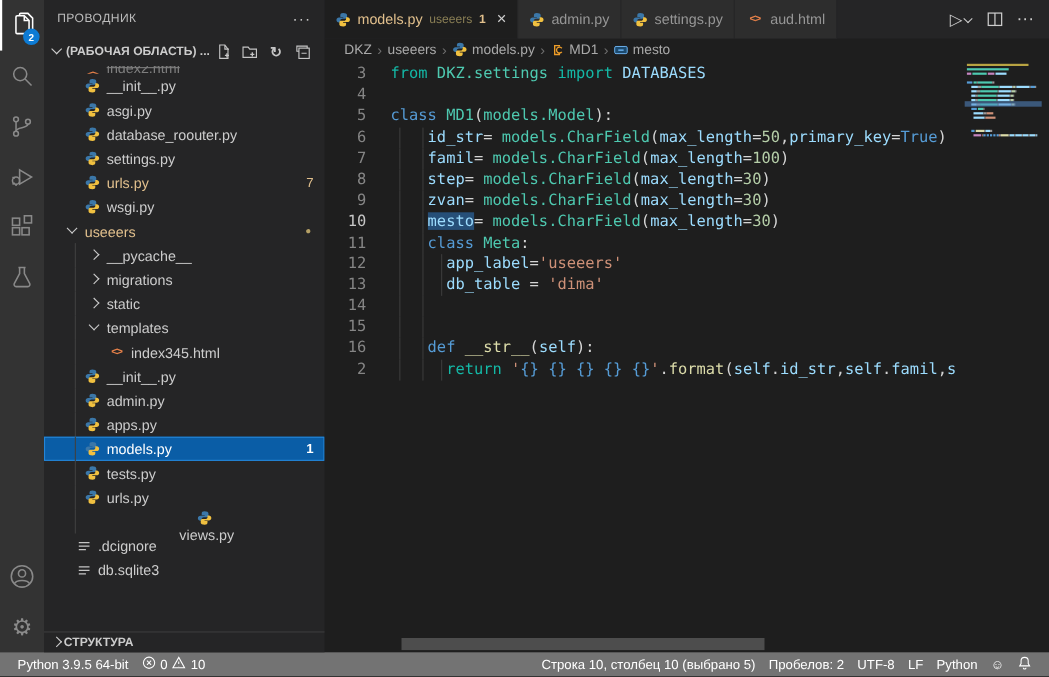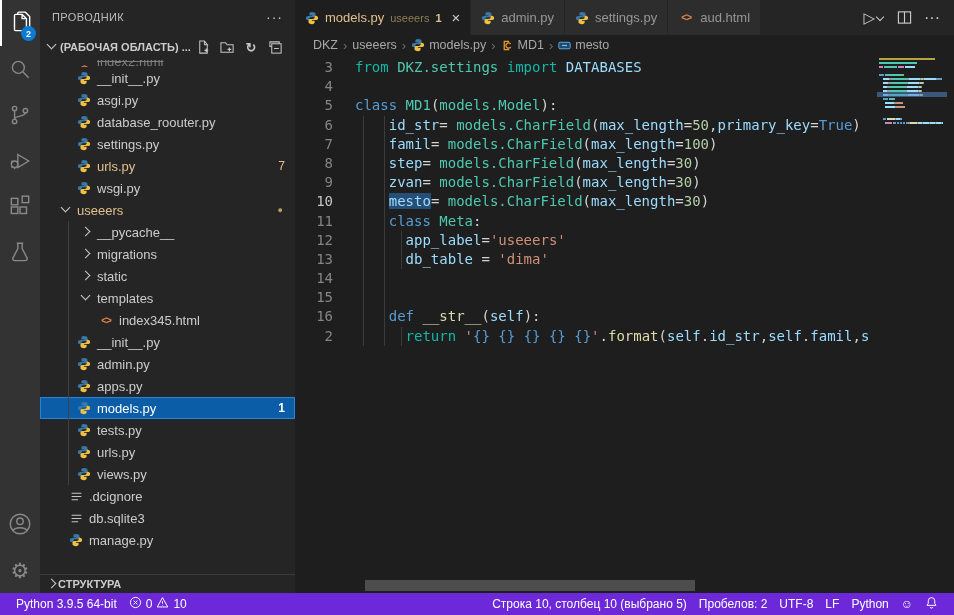--- a/index.html
+++ b/index.html
@@ -82,21 +82,21 @@
   .vr { color:#9cdcfe; } .nm { color:#b5cea8; } .st { color:#ce9178; } .fn { color:#dcdcaa; } .fm { color:#569cd6; }
   .sel { background:#264f78; }
 
   #minimap { position:absolute; top:2px; right:9px; width:66px; cursor:pointer; }
   .mm-line { height:4px; display:flex; align-items:center; }
   .mm-line span { display:inline-block; height:2px; }
   #mm-band { position:absolute; left:-2px; right:-2px; height:5px; background:rgba(83,136,198,.55); }
   #hscroll { position:absolute; bottom:2px; left:70px; width:330px; height:11px; background:#4d4d4d; cursor:pointer; }
 
   
-  #statusbar { height:22px; background:#6d28d9; color:#ffffff; display:flex; align-items:flex-start; font-size:12px; padding:0 10px; }
+  #statusbar { height:22px; background:#737373; color:#ffffff; display:flex; align-items:flex-start; font-size:12px; padding:0 10px; }
   .sb-item { display:flex; align-items:center; gap:4px; padding:0 6px; cursor:pointer; height:22px; }
   #sb-right { margin-left:auto; display:flex; align-items:center; }
   .sb-ico svg { stroke:#ffffff; fill:none; stroke-width:1.2; }
 </style>
 </head>
 <body>
 
 <div id="window">
   <div id="main">
 
@@ -320,21 +320,21 @@
           </div>
           <div class="trow guide" style="padding-left: 36px;">
             <span class="ficon">
               <svg width="14" height="14" viewBox="0 0 16 16">
                 <path fill="#3b77a8" d="M7.9 1C5.9 1 5 1.9 5 3.1V5h3.1v.6H3.6C2.1 5.6 1 6.6 1 8.1s1.1 2.6 2.6 2.6H5V8.9C5 7.8 6 7 7.1 7h3C11.2 7 12 6.3 12 5.2V3.1C12 1.9 10.4 1 7.9 1z"></path>
                 <path fill="#f0c040" d="M8.1 15c2 0 2.9-.9 2.9-2.1V11H7.9v-.6h4.5c1.5 0 2.6-1 2.6-2.5s-1.1-2.6-2.6-2.6H11v1.8C11 8.2 10 9 8.9 9h-3C4.8 9 4 9.7 4 10.8v2.1C4 14.1 5.6 15 8.1 15z"></path>
               </svg>
             </span>
             <span class="lbl">urls.py</span>
           </div>
-          <div class="trow guide" style="padding-left: 36px;">
+          <div class="trow guide" style="padding-left: 36px; flex-direction: column;">
             <span class="ficon">
               <svg width="14" height="14" viewBox="0 0 16 16">
                 <path fill="#3b77a8" d="M7.9 1C5.9 1 5 1.9 5 3.1V5h3.1v.6H3.6C2.1 5.6 1 6.6 1 8.1s1.1 2.6 2.6 2.6H5V8.9C5 7.8 6 7 7.1 7h3C11.2 7 12 6.3 12 5.2V3.1C12 1.9 10.4 1 7.9 1z"></path>
                 <path fill="#f0c040" d="M8.1 15c2 0 2.9-.9 2.9-2.1V11H7.9v-.6h4.5c1.5 0 2.6-1 2.6-2.5s-1.1-2.6-2.6-2.6H11v1.8C11 8.2 10 9 8.9 9h-3C4.8 9 4 9.7 4 10.8v2.1C4 14.1 5.6 15 8.1 15z"></path>
               </svg>
             </span>
             <span class="lbl">views.py</span>
           </div>
           <div class="trow" style="padding-left: 28px;">
             <span class="ficon plain">
@@ -344,29 +344,20 @@
             </span>
             <span class="lbl">.dcignore</span>
           </div>
           <div class="trow" style="padding-left: 28px;">
             <span class="ficon plain">
               <svg width="13" height="13" viewBox="0 0 16 16" fill="none" stroke-width="1.4">
                 <path d="M2 4 h12 M2 8 h12 M2 12 h8"></path>
               </svg>
             </span>
             <span class="lbl">db.sqlite3</span>
-          </div>
-          <div class="trow" style="padding-left: 28px;">
-            <span class="ficon">
-              <svg width="14" height="14" viewBox="0 0 16 16">
-                <path fill="#3b77a8" d="M7.9 1C5.9 1 5 1.9 5 3.1V5h3.1v.6H3.6C2.1 5.6 1 6.6 1 8.1s1.1 2.6 2.6 2.6H5V8.9C5 7.8 6 7 7.1 7h3C11.2 7 12 6.3 12 5.2V3.1C12 1.9 10.4 1 7.9 1z"></path>
-                <path fill="#f0c040" d="M8.1 15c2 0 2.9-.9 2.9-2.1V11H7.9v-.6h4.5c1.5 0 2.6-1 2.6-2.5s-1.1-2.6-2.6-2.6H11v1.8C11 8.2 10 9 8.9 9h-3C4.8 9 4 9.7 4 10.8v2.1C4 14.1 5.6 15 8.1 15z"></path>
-              </svg>
-            </span>
-            <span class="lbl">manage.py</span>
           </div>
         </div>
       <div id="outline-header">
         <span class="chev"></span>
         <span>СТРУКТУРА</span>
       </div>
     </div>
 
     <div id="editor-col">
       <div id="tabbar">

